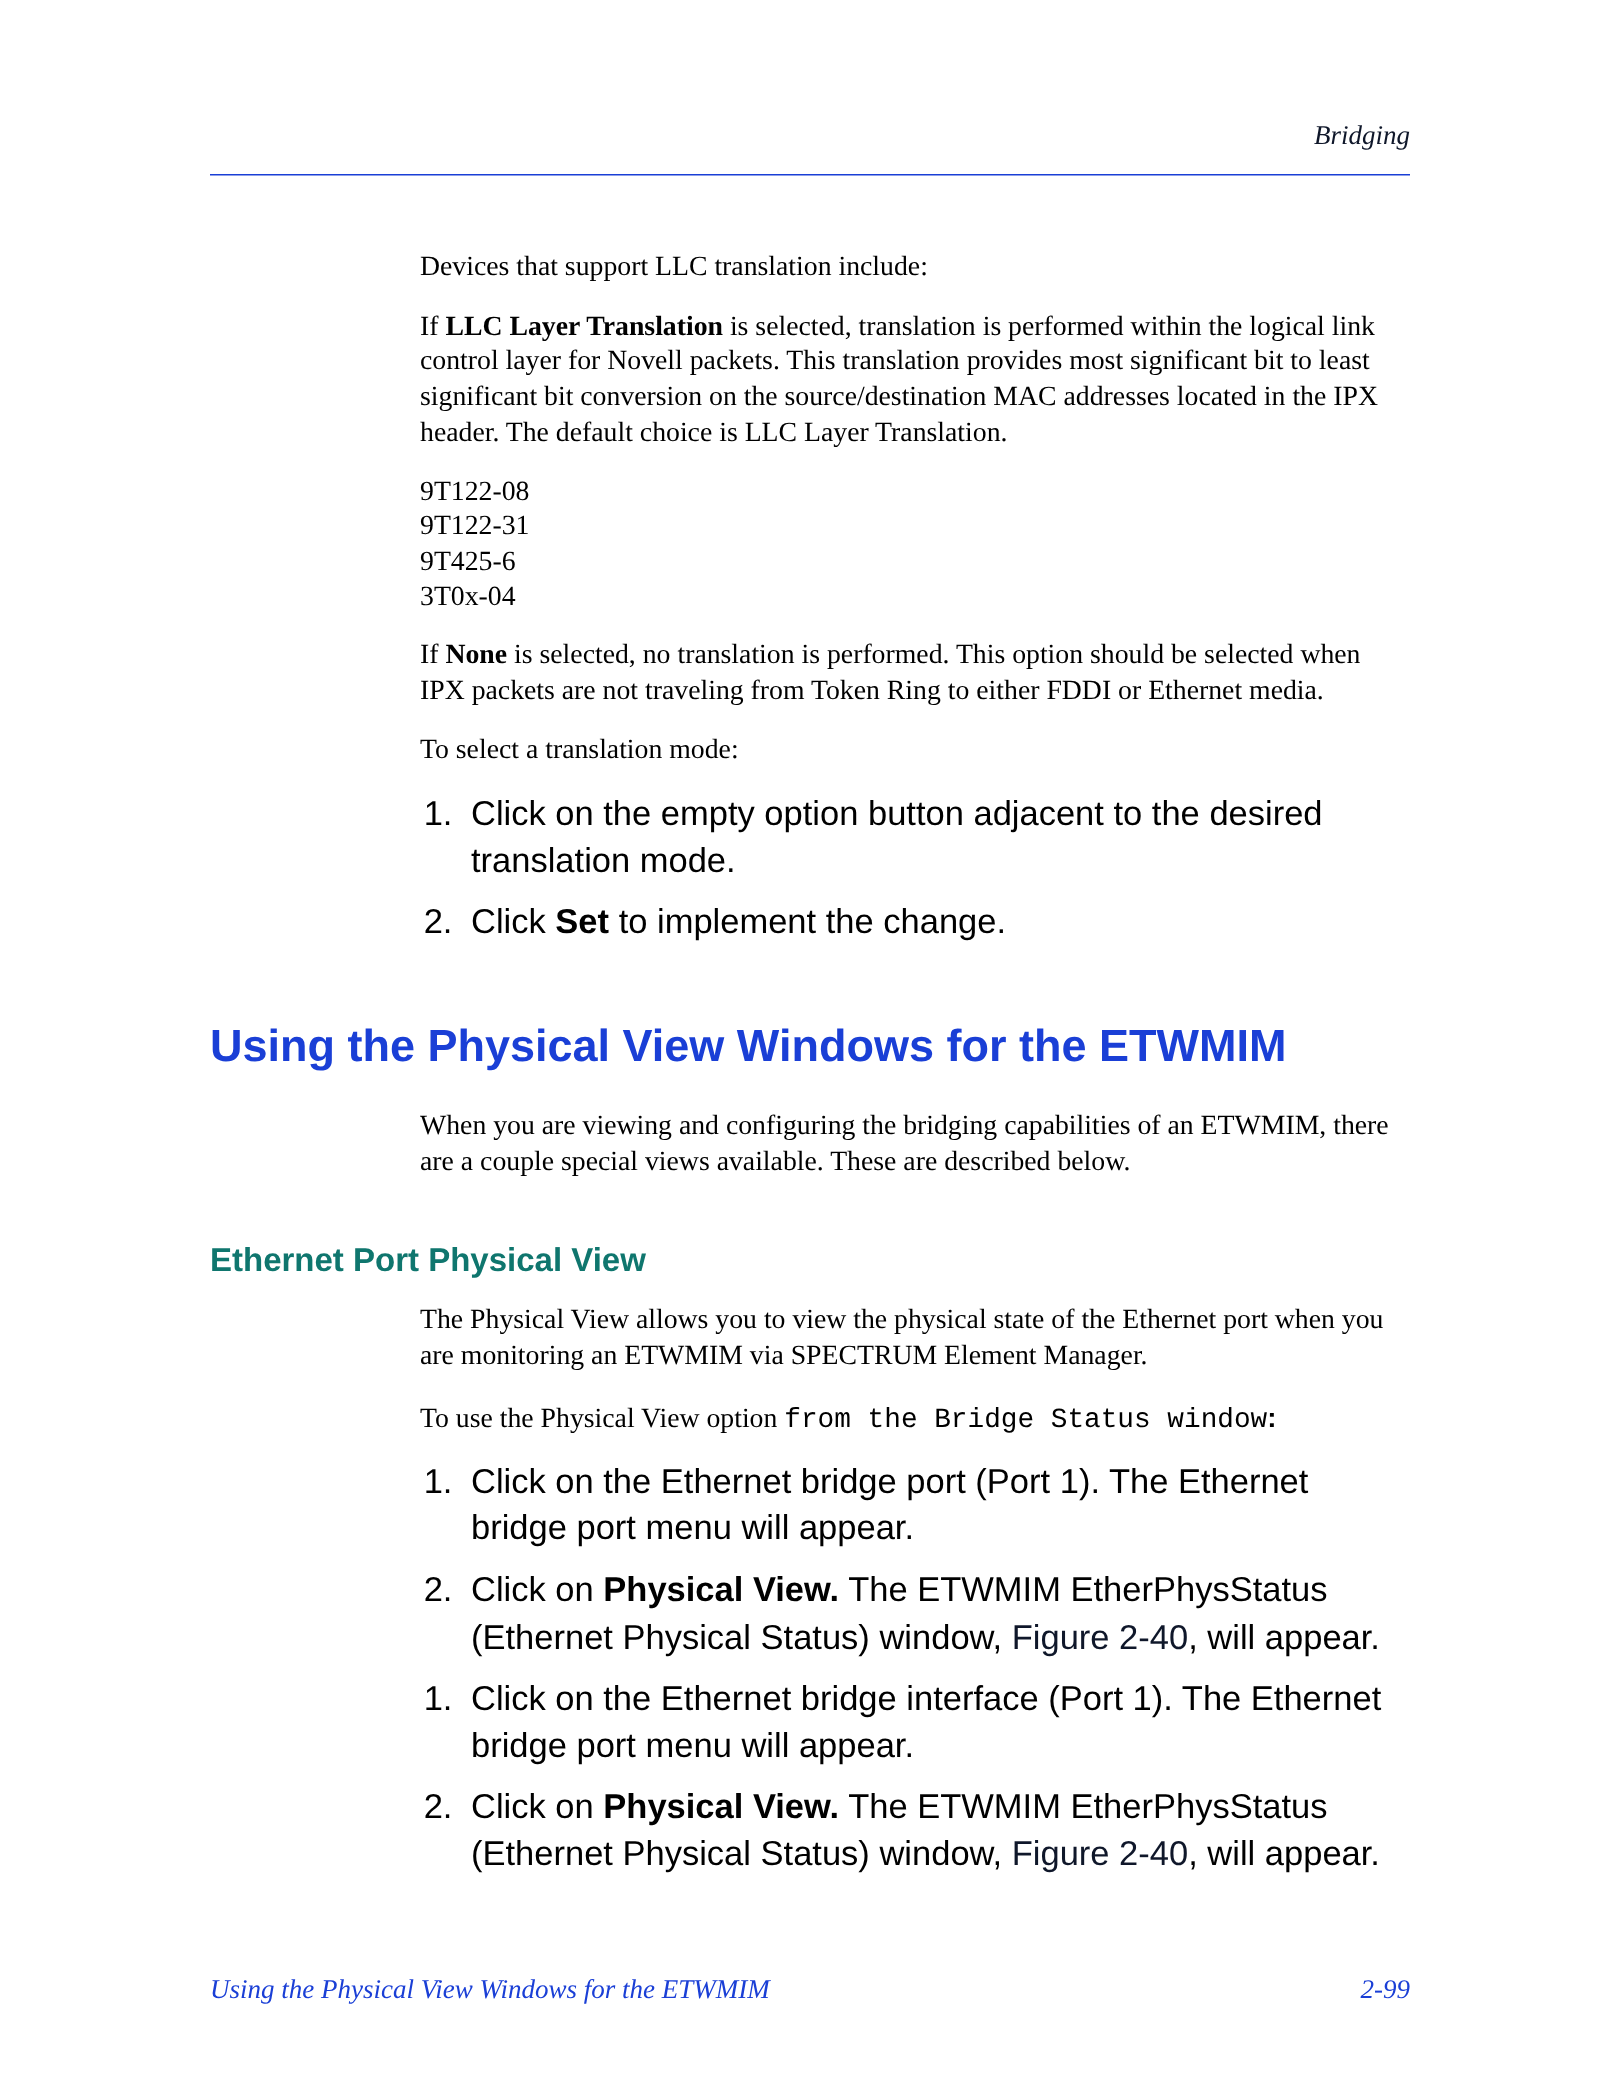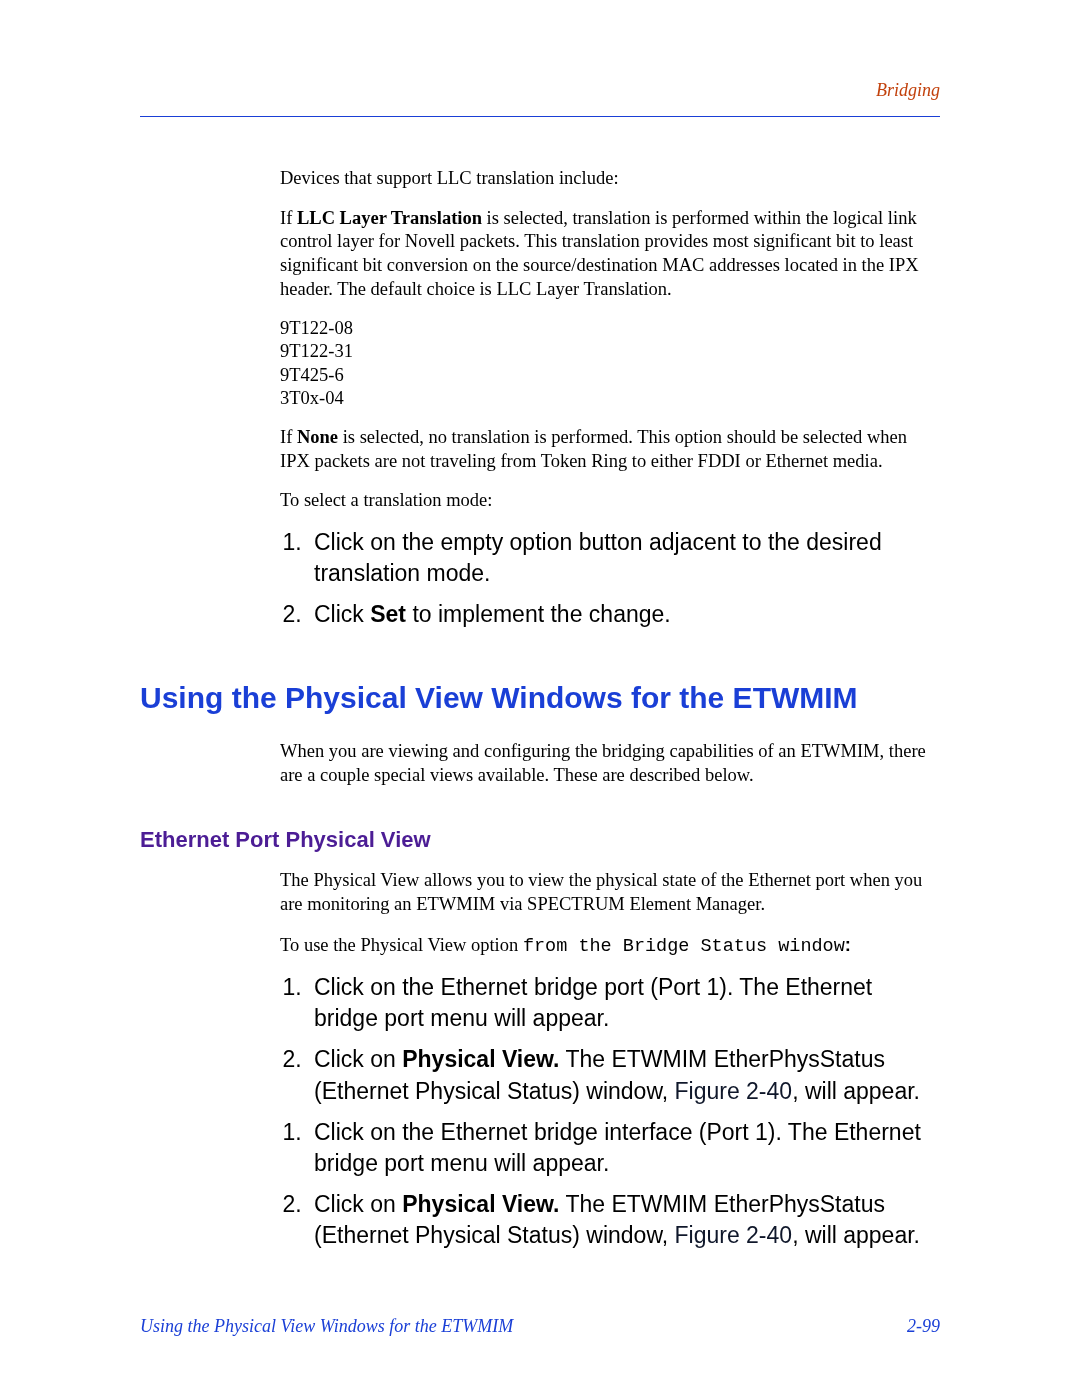--- a/index.html
+++ b/index.html
@@ -18,21 +18,21 @@
   }
   .header-region {
     position: relative;
     height: 30px;
     margin-bottom: 6px;
   }
   .header-link {
     position: absolute;
     right: 0;
     top: 0;
-    color: #c2410c;
+    color: #0f172a;
     font-style: italic;
     font-family: "Times New Roman", serif;
     font-size: 18px;
   }
   .hr-top {
     border: none;
     border-top: 1.5px solid #1a3fd6;
     margin-bottom: 50px;
   }
   .body-col {
@@ -60,21 +60,21 @@
     color: #1a3fd6;
     font-family: Arial, Helvetica, sans-serif;
     font-weight: bold;
     font-size: 30px;
     line-height: 1.2;
   }
   .h2 {
     margin-left: 0;
     margin-top: 40px;
     margin-bottom: 16px;
-    color: #4c1d95;
+    color: #0f766e;
     font-family: Arial, Helvetica, sans-serif;
     font-weight: bold;
     font-size: 22px;
   }
   .mixed-line { font-family: "Book Antiqua","Palatino Linotype","Times New Roman",serif; margin-bottom: 14px; margin-top: 4px; }
   .sans-tail { font-family: Liberation Mono, monospace; }
   .fig-link { color: #0f172a; }
   b.sans { font-family: Arial, Helvetica, sans-serif; }
   .footer {
     position: absolute;

